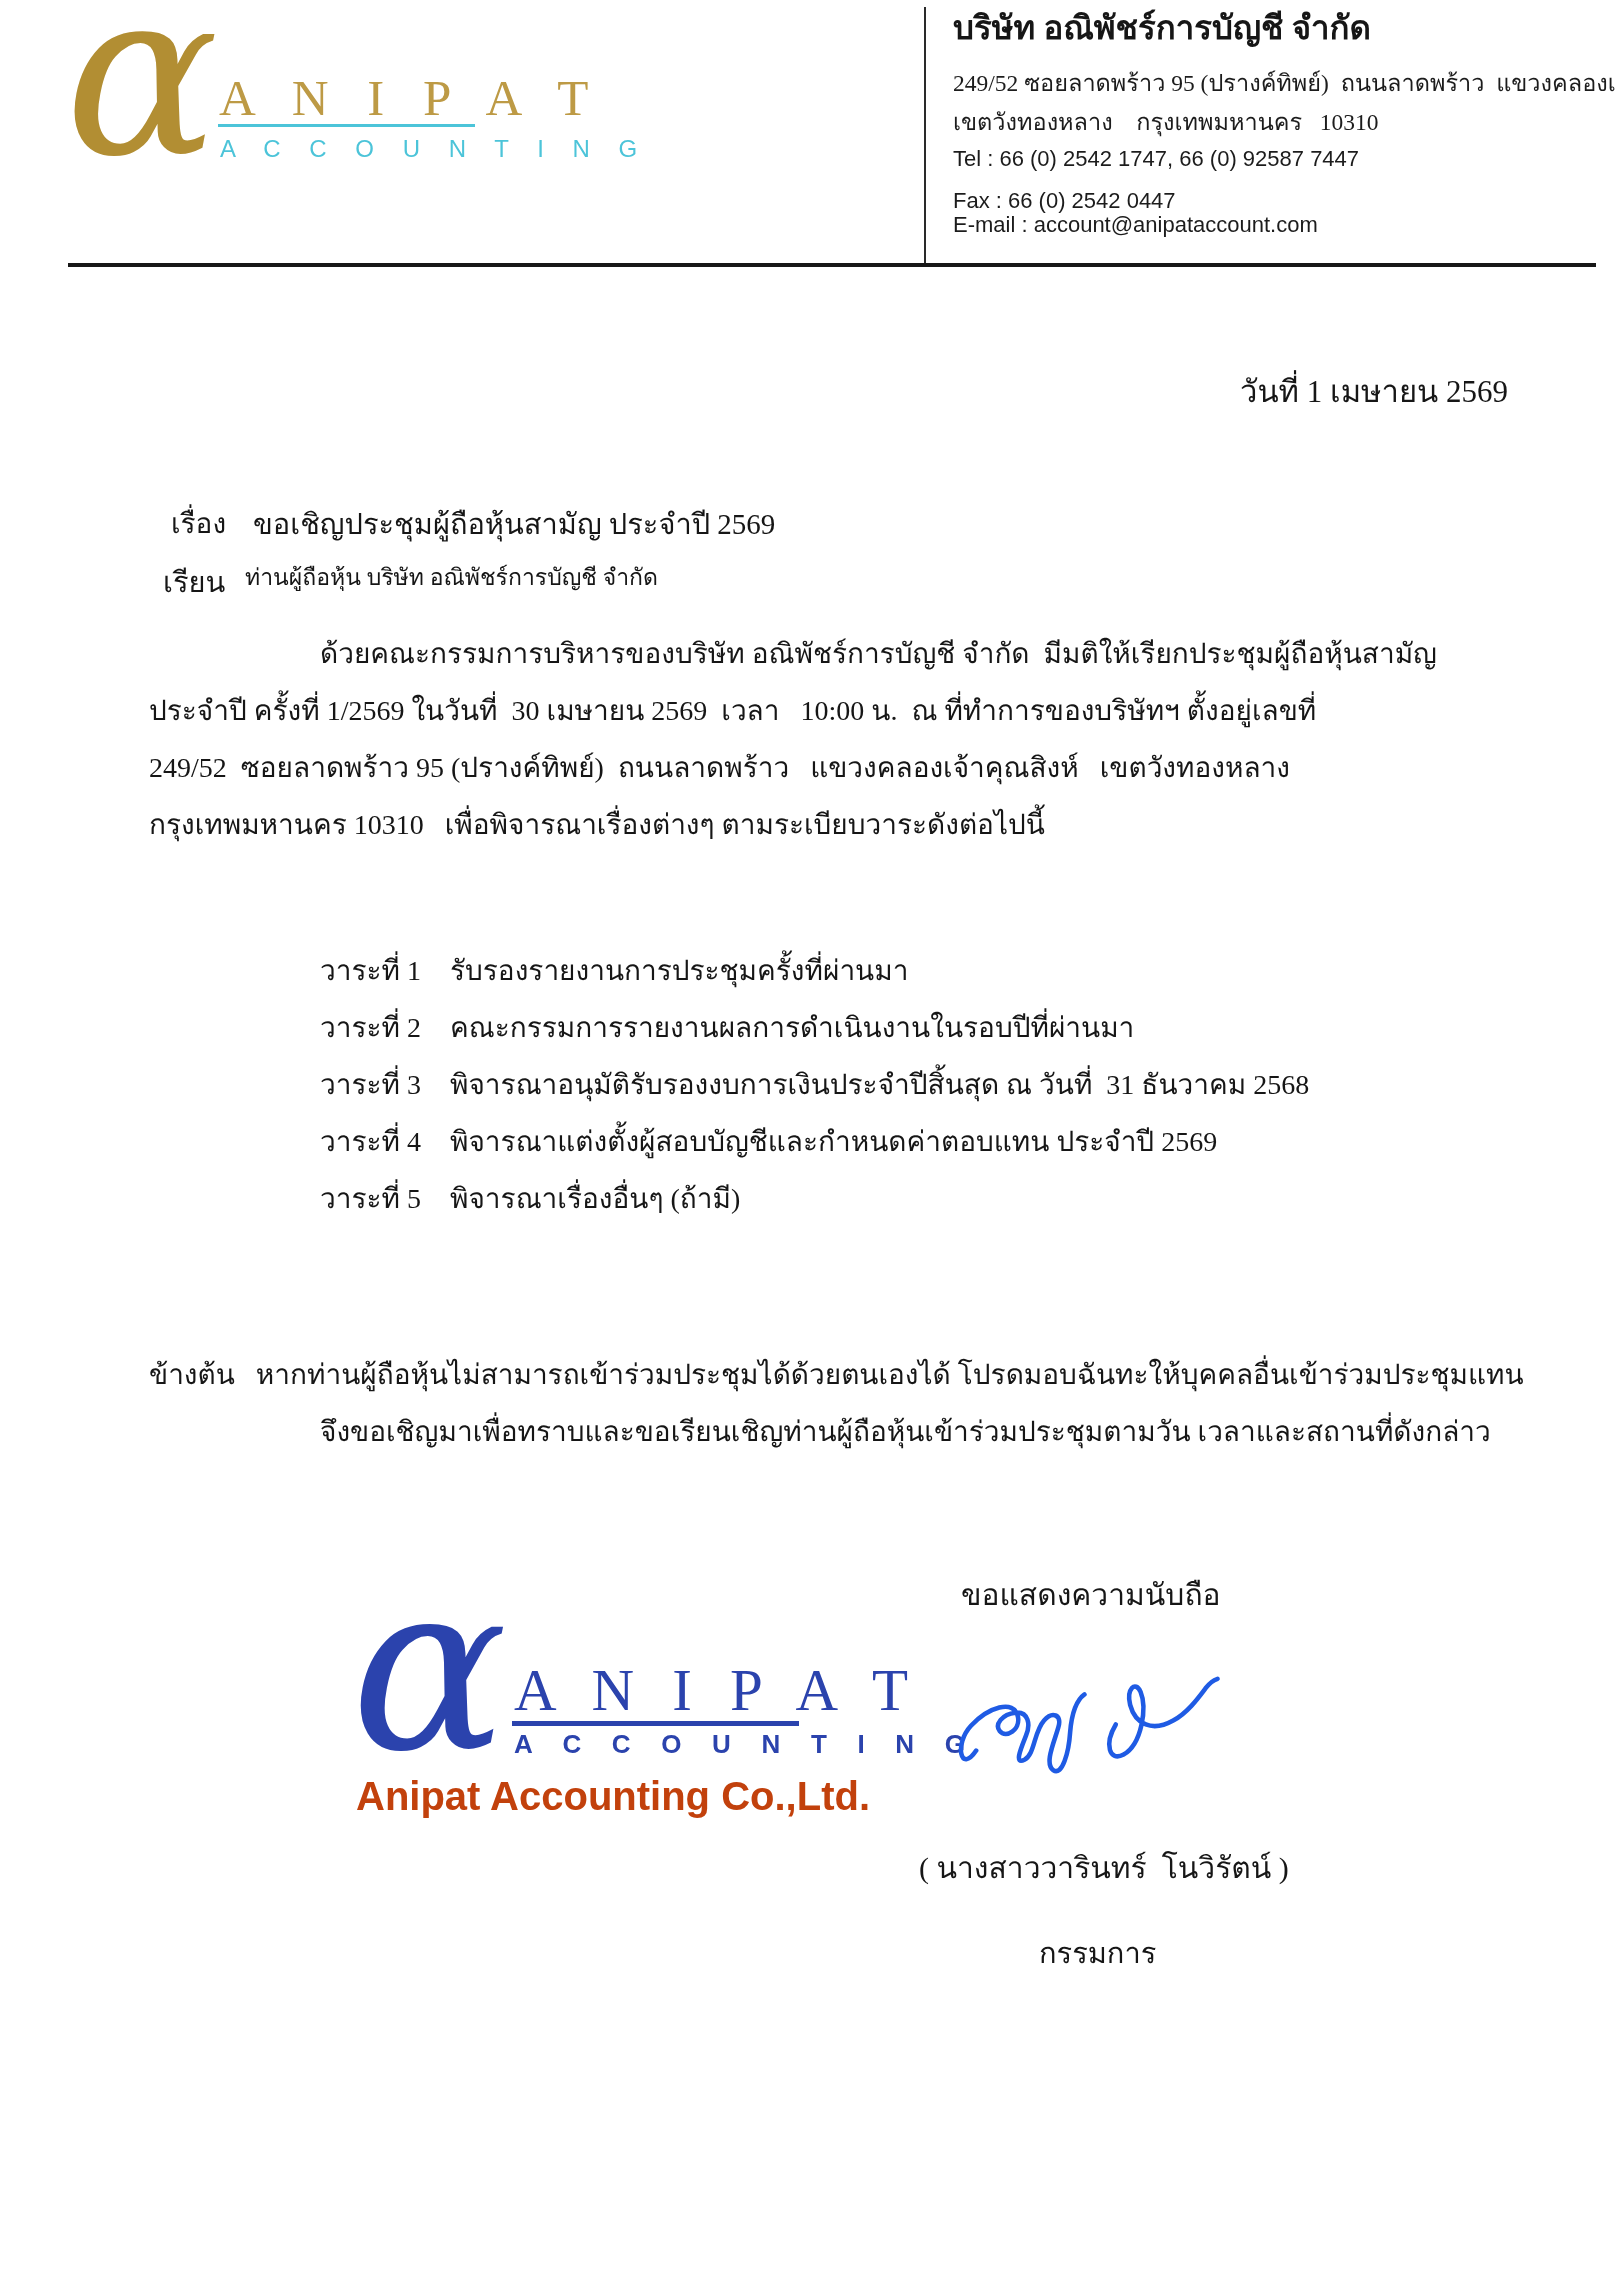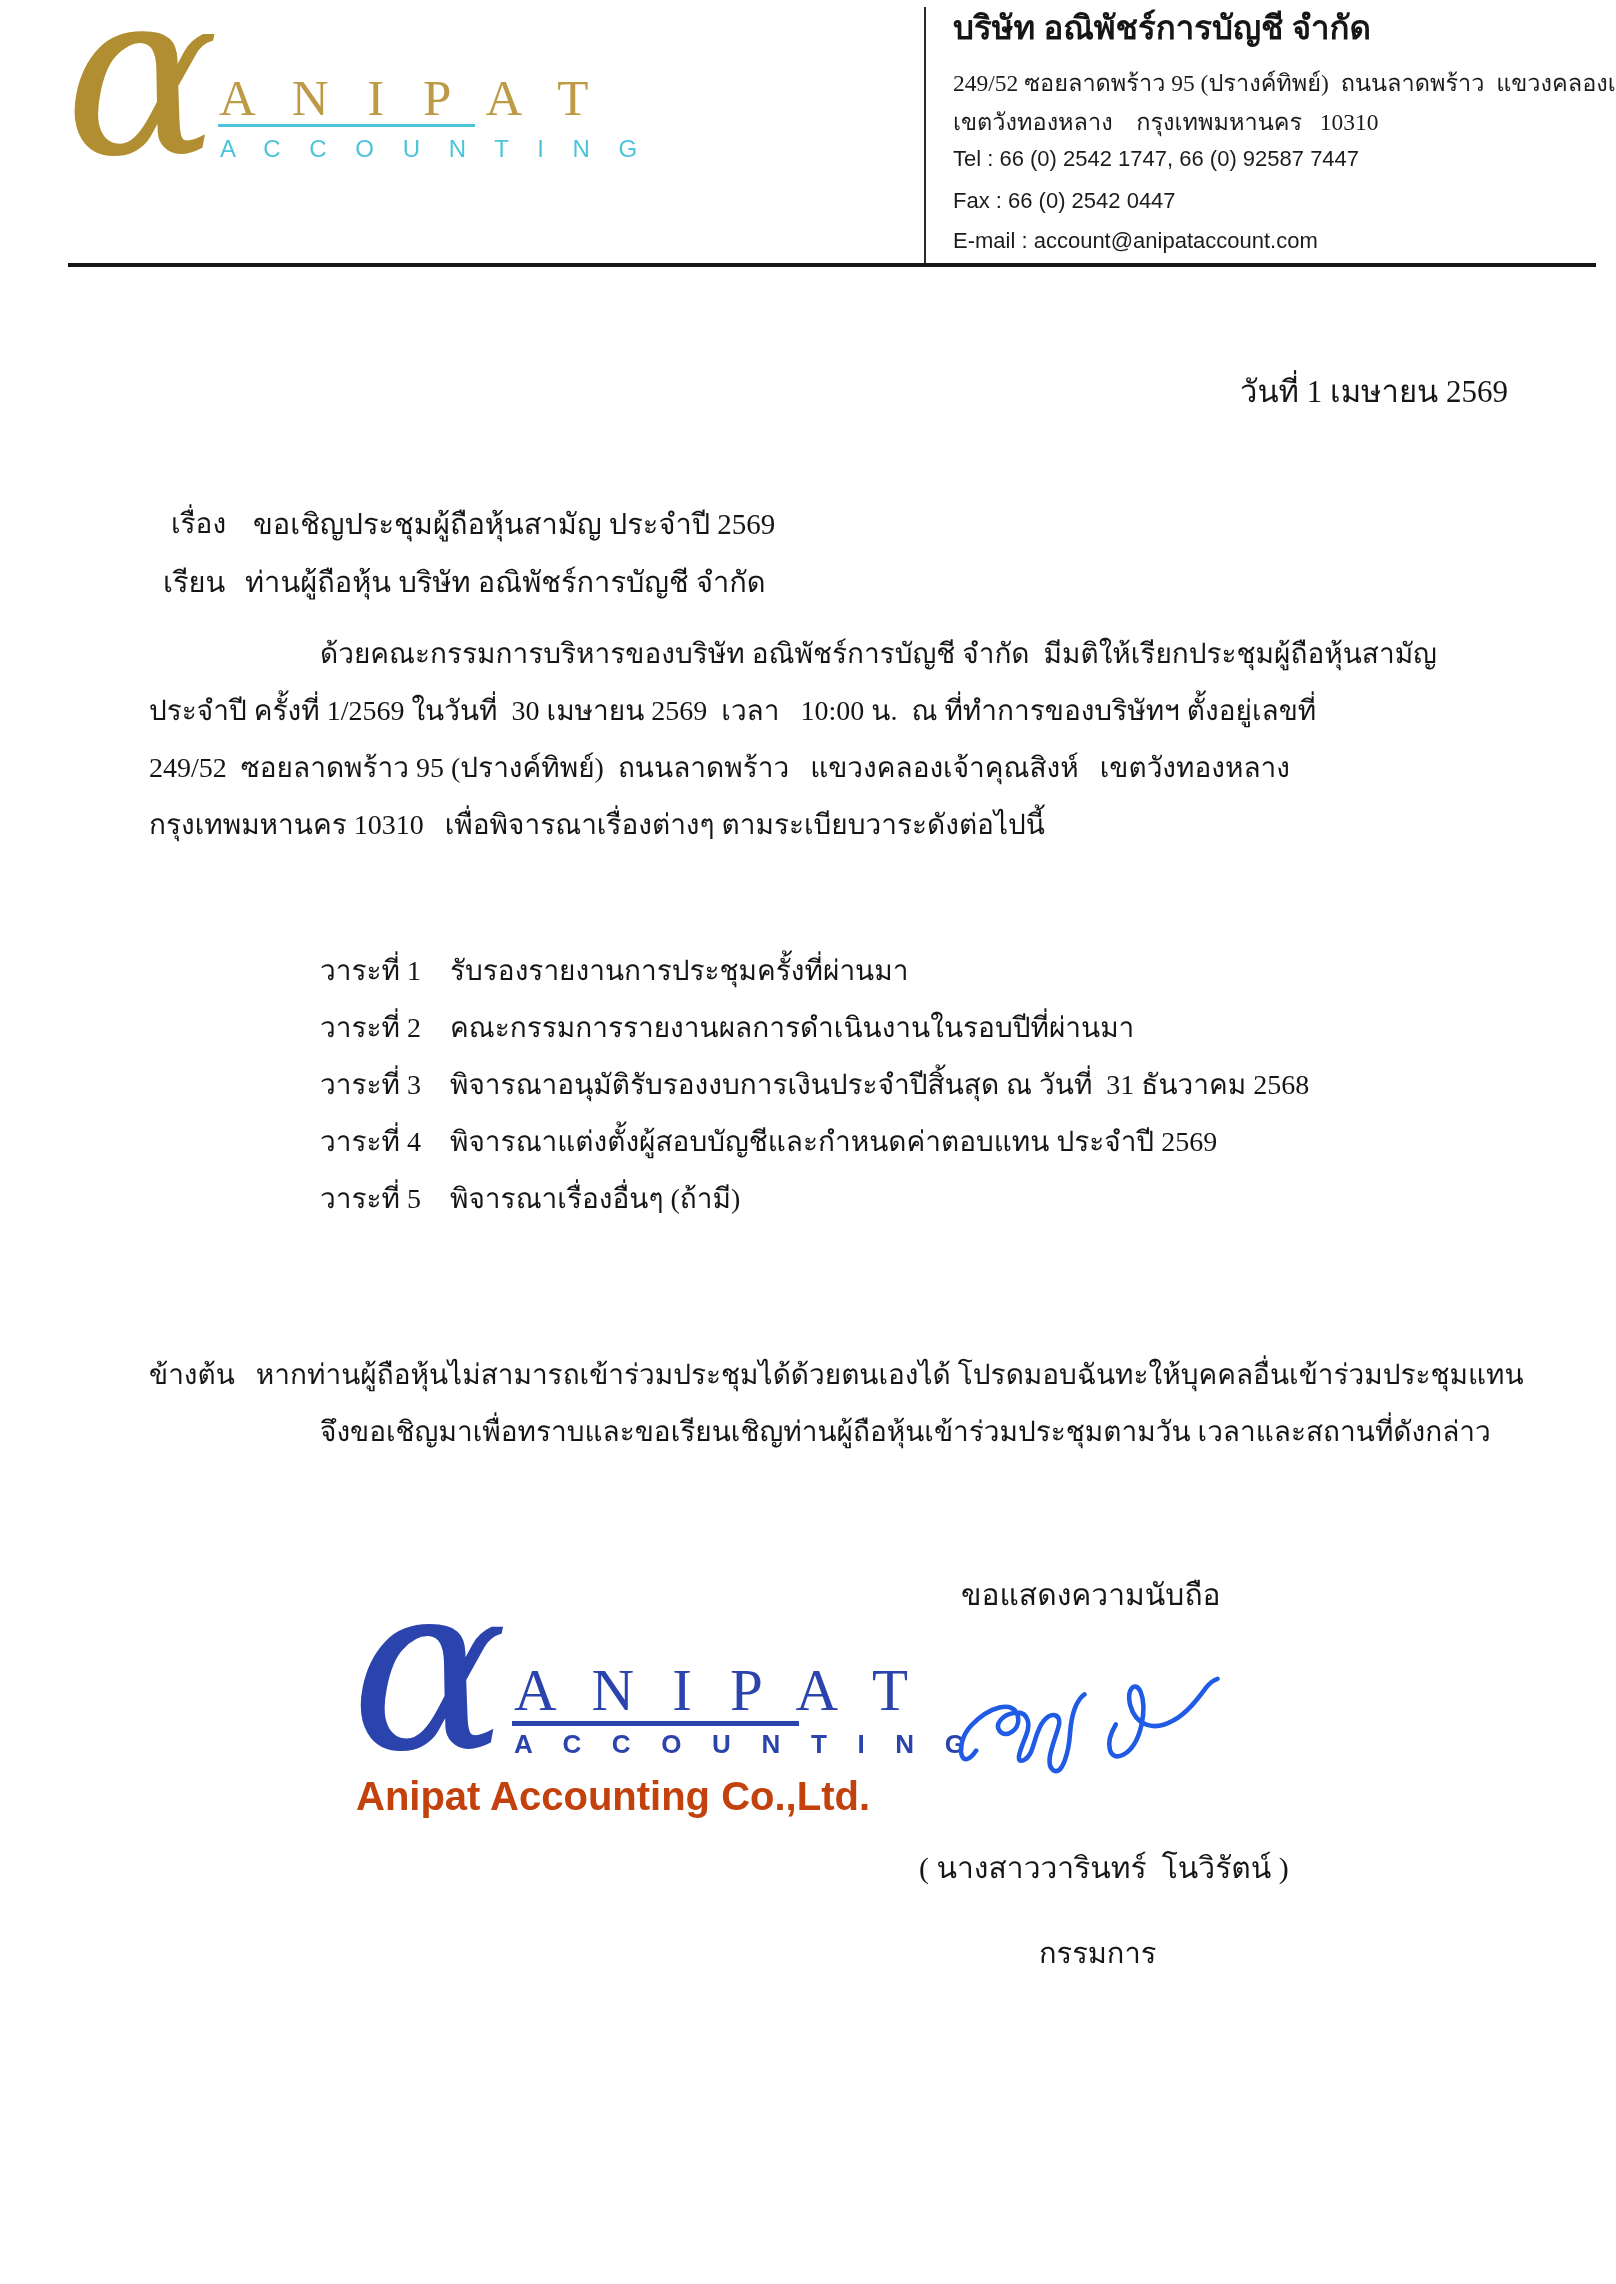--- a/index.html
+++ b/index.html
@@ -46,34 +46,34 @@
   }
   .co-line{
     position:absolute;left:953px;
     font-size:23.5px;line-height:1.2;white-space:pre;color:#1c1c1c;
   }
   .co-addr1{top:69px;}
   .co-addr2{top:108px;}
   .co-latin{font-family:"Liberation Sans",sans-serif;font-size:22px;}
   .co-tel{top:146px;}
   .co-fax{top:188px;}
-  .co-email{top:228px;}
+  .co-email{top:212px;}
   .hrule{
     position:absolute;left:68px;top:263px;
     width:1528px;height:3.9px;background:#171717;
   }
   
   .date-line{
     position:absolute;left:1240px;top:373px;
     font-size:31px;line-height:1.2;white-space:pre;
   }
   .subject-label{position:absolute;left:171px;top:501px;font-size:28px;white-space:pre;}
   .subject-text{position:absolute;left:253px;top:501px;font-size:29px;white-space:pre;}
   .recipient-label{position:absolute;left:163px;top:559px;font-size:29px;white-space:pre;}
-  .recipient-text{position:absolute;left:245px;top:559px;font-size:29px;white-space:pre;}
+  .recipient-text{position:absolute;left:245px;top:559px;font-size:23px;white-space:pre;}
   .para{
     position:absolute;left:149px;width:1364px;
     font-size:28px;line-height:57px;
   }
   .para .line{white-space:pre;}
   .para .indent{padding-left:171px;}
   .para1{top:625px;}
   .para2{top:1346px;}
   .agenda{position:absolute;left:0;top:0;}
   .agenda-no{position:absolute;left:320px;font-size:28px;white-space:pre;font-family:Liberation Serif, serif;}

